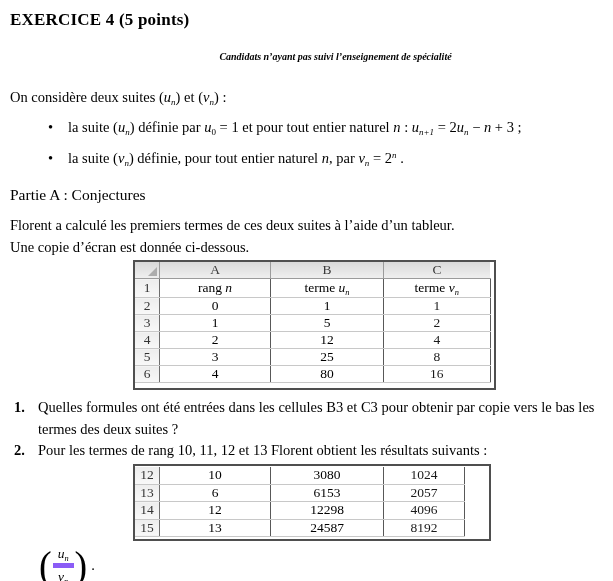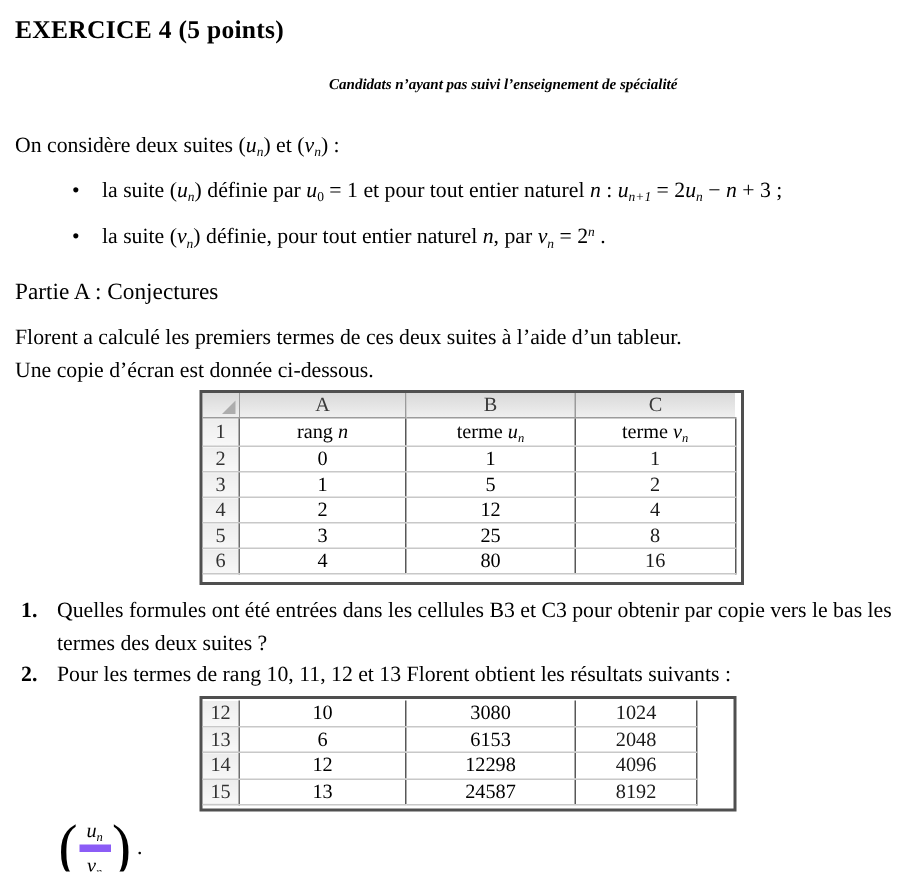--- a/index.html
+++ b/index.html
@@ -186,21 +186,21 @@
           <tr class="r18">
         <td class="rn col-rn">12</td>
         <td class="dc col-a">10</td>
         <td class="dc col-b">3080</td>
         <td class="dc last sans col-c2">1024</td>
       </tr>
       <tr class="r18">
         <td class="rn">13</td>
         <td class="dc">6</td>
         <td class="dc">6153</td>
-        <td class="dc last sans">2048</td>
+        <td class="dc last sans">2057</td>
       </tr>
       <tr class="r18">
         <td class="rn">14</td>
         <td class="dc">12</td>
         <td class="dc">12298</td>
         <td class="dc last sans">4096</td>
       </tr>
       <tr class="r18">
         <td class="rn">15</td>
         <td class="dc">13</td>

